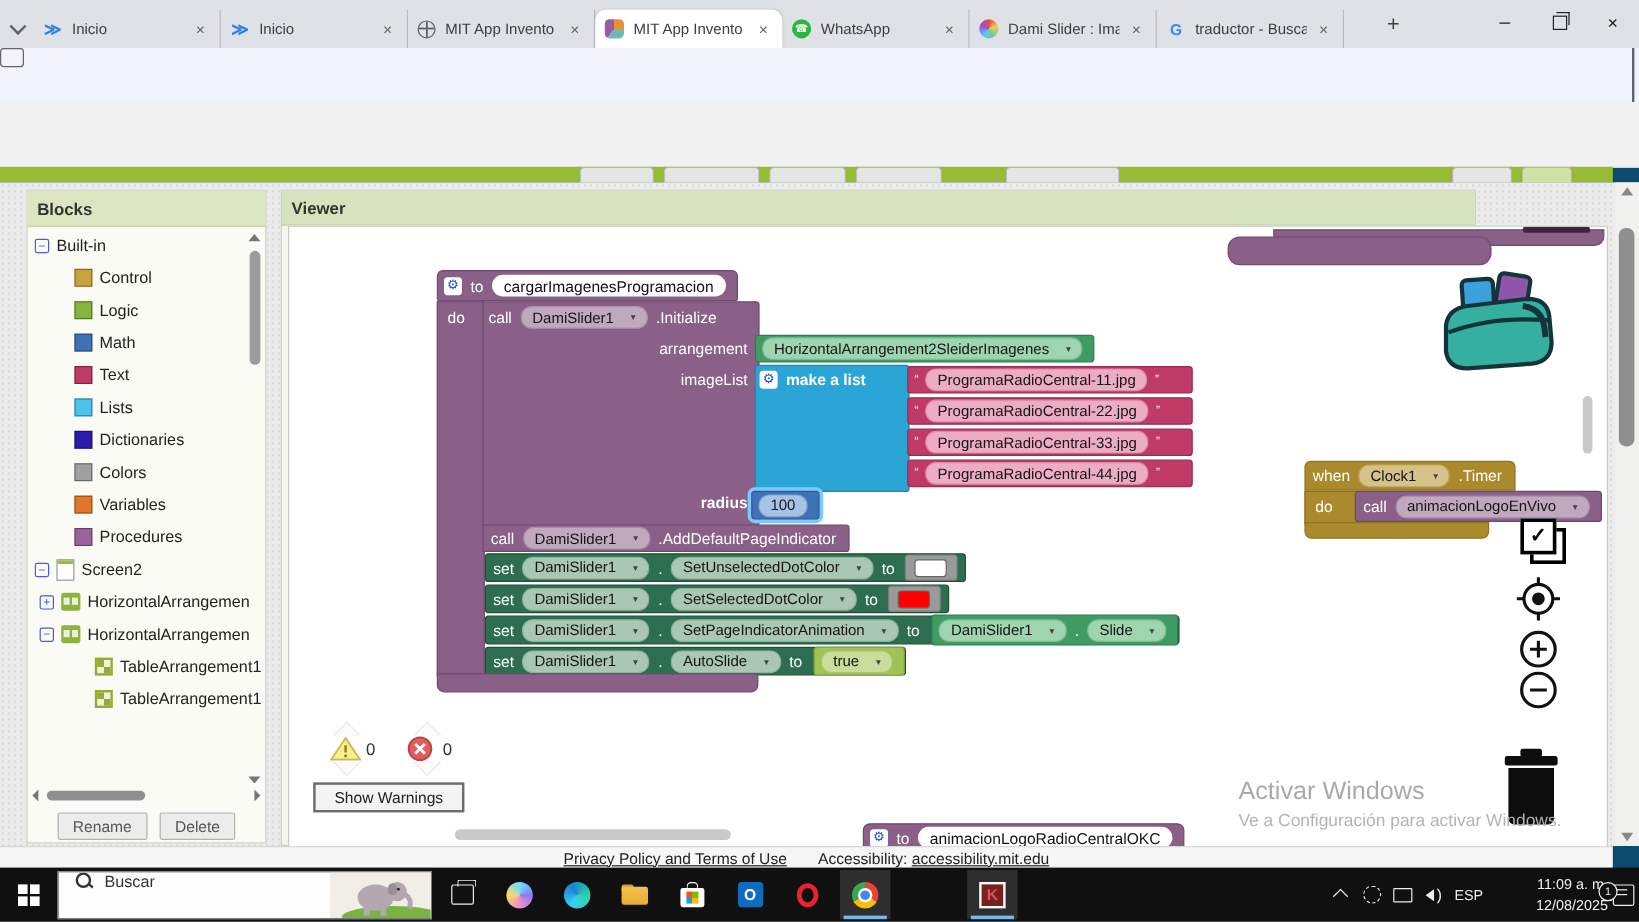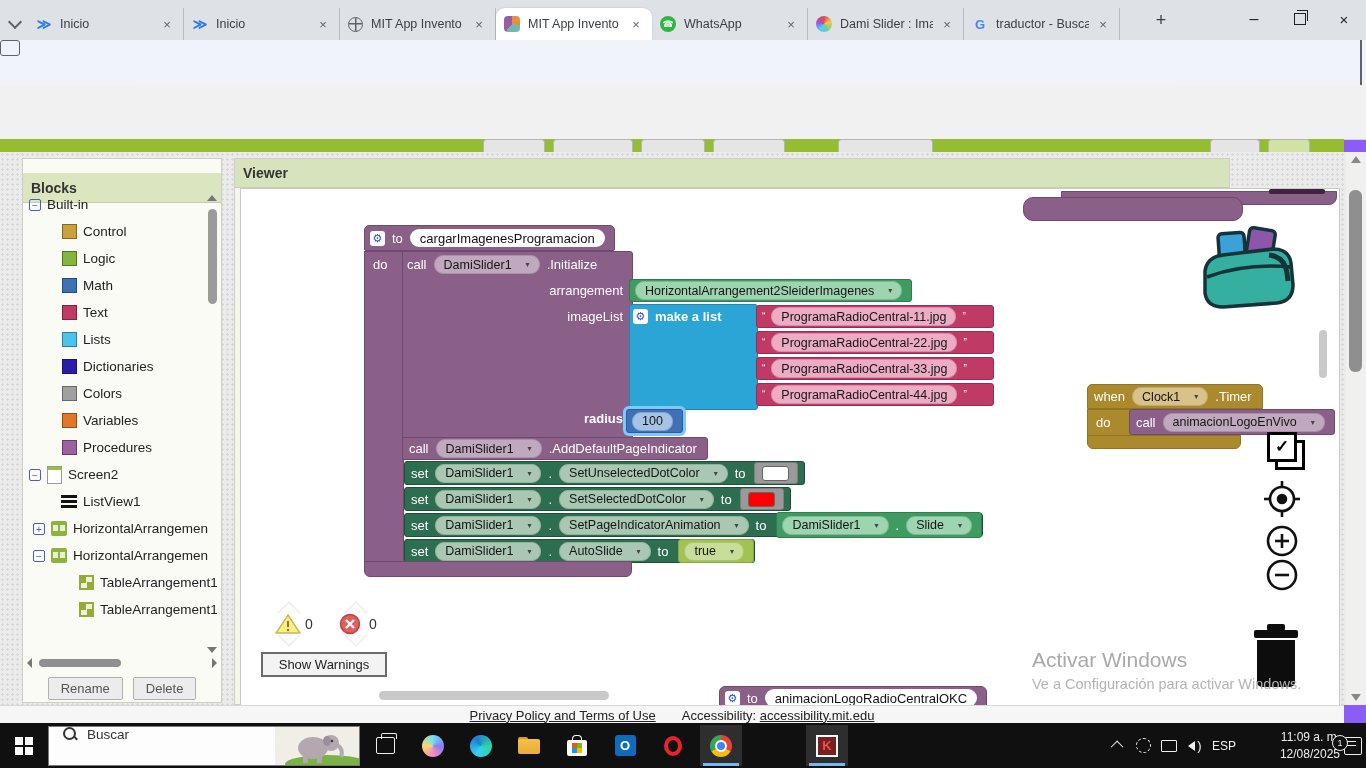--- a/index.html
+++ b/index.html
@@ -1,16 +1,16 @@
 <!DOCTYPE html>
 <html><head>
 <meta charset="utf-8">
 <style>
   html,body{margin:0;padding:0;background:#444;}
-  #screen{position:relative;width:1366px;height:768px;overflow:hidden;background:#8b5cf6;
+  #screen{position:relative;width:1366px;height:768px;overflow:hidden;background:#0c4a6e;
     font-family:"Liberation Sans",sans-serif;-webkit-font-smoothing:antialiased;}
   .abs{position:absolute;}
   
   #tabstrip{position:absolute;left:0;top:0;width:1366px;height:40px;background:#dee1e6;}
   #tabs{position:absolute;left:28px;top:0;height:40px;display:flex;}
   .tab{position:relative;width:156px;height:32px;margin-top:8px;display:flex;align-items:center;
     padding:0 8px;box-sizing:border-box;color:#3c4043;font-size:12.5px;border-right:1px solid #b8bcc2;}
   .tab.active{background:#fff;border-radius:9px 9px 0 0;height:32px;border-right:none;box-shadow:0 0 2px rgba(0,0,0,.15);}
   .tab-title{flex:1;white-space:nowrap;overflow:hidden;margin:0 6px 0 8px;}
   .tab-close{color:#5f6368;font-size:13px;width:16px;text-align:center;border-radius:8px;}
@@ -66,21 +66,21 @@
   
   #greenstrip{position:absolute;left:0;top:139px;width:1344px;height:13px;background:#96bc33;}
   .gtab{position:absolute;top:0;height:13px;background:#e5e5e5;border:1px solid #b5b5b5;border-bottom:none;border-radius:4px 4px 0 0;box-sizing:border-box;}
   
   #content{position:absolute;left:0;top:152px;width:1366px;height:553px;
     background-image:radial-gradient(#d8d8d8 1px,transparent 1.2px);background-size:5px 5px;background-color:#ebebeb;}
   .panel-hd{background:#dbe6c0;border-bottom:1px solid #c3cfa6;display:flex;align-items:center;
     font-weight:bold;font-size:14px;color:#333;padding-left:8px;box-sizing:border-box;}
   
   #blockspanel{position:absolute;left:22px;top:6px;width:200px;height:545px;background:#fbfbf6;border:1px solid #cfcfc4;box-sizing:border-box;}
-  #blockspanel .panel-hd{height:30px;margin-top:14px;}
+  #blockspanel .panel-hd{height:30px;}
   #tree{position:absolute;left:0;top:32px;width:198px;height:460px;overflow:hidden;}
   .trow{display:flex;align-items:center;height:27px;gap:6px;font-size:13.5px;color:#222;white-space:nowrap;}
   .expander{width:12px;height:12px;border:1.5px solid #4a5bd4;border-radius:2px;color:#4a5bd4;font-size:10px;
     line-height:11px;text-align:center;flex:0 0 12px;box-sizing:border-box;}
   .expander:empty{display:none;}
   .ticon{flex:0 0 auto;}
   .ticon[data-kind="square"]{width:15px;height:15px;border:1px solid rgba(0,0,0,.35);box-sizing:border-box;}
   .ticon[data-kind="screen"]{width:13px;height:16px;background:#fff;border:1px solid #999;position:relative;}
   .ticon[data-kind="screen"]::before{content:"";position:absolute;left:0;top:0;width:100%;height:3px;background:#9abf3f;}
   .ticon[data-kind="listview"]{width:16px;height:13px;background:repeating-linear-gradient(180deg,#111 0 2.6px,#fbfbf6 2.6px 5px);}
@@ -397,25 +397,20 @@
             <span class="ticon" data-kind="square" style="background: rgb(154, 99, 160);"></span>
             <span>Procedures</span>
           </div>
 
           <div class="trow" style="padding-left: 6px;">
             <span class="expander">−</span>
             <span class="ticon" data-kind="screen"></span>
             <span>Screen2</span>
           </div>
 
-          <div class="trow" style="padding-left: 38px;">
-
-            <span class="ticon" data-kind="listview"></span>
-            <span>ListView1</span>
-          </div>
 
           <div class="trow" style="padding-left: 10px;">
             <span class="expander">+</span>
             <span class="ticon" data-kind="harr"></span>
             <span>HorizontalArrangemen</span>
           </div>
 
           <div class="trow" style="padding-left: 10px;">
             <span class="expander">−</span>
             <span class="ticon" data-kind="harr"></span>

